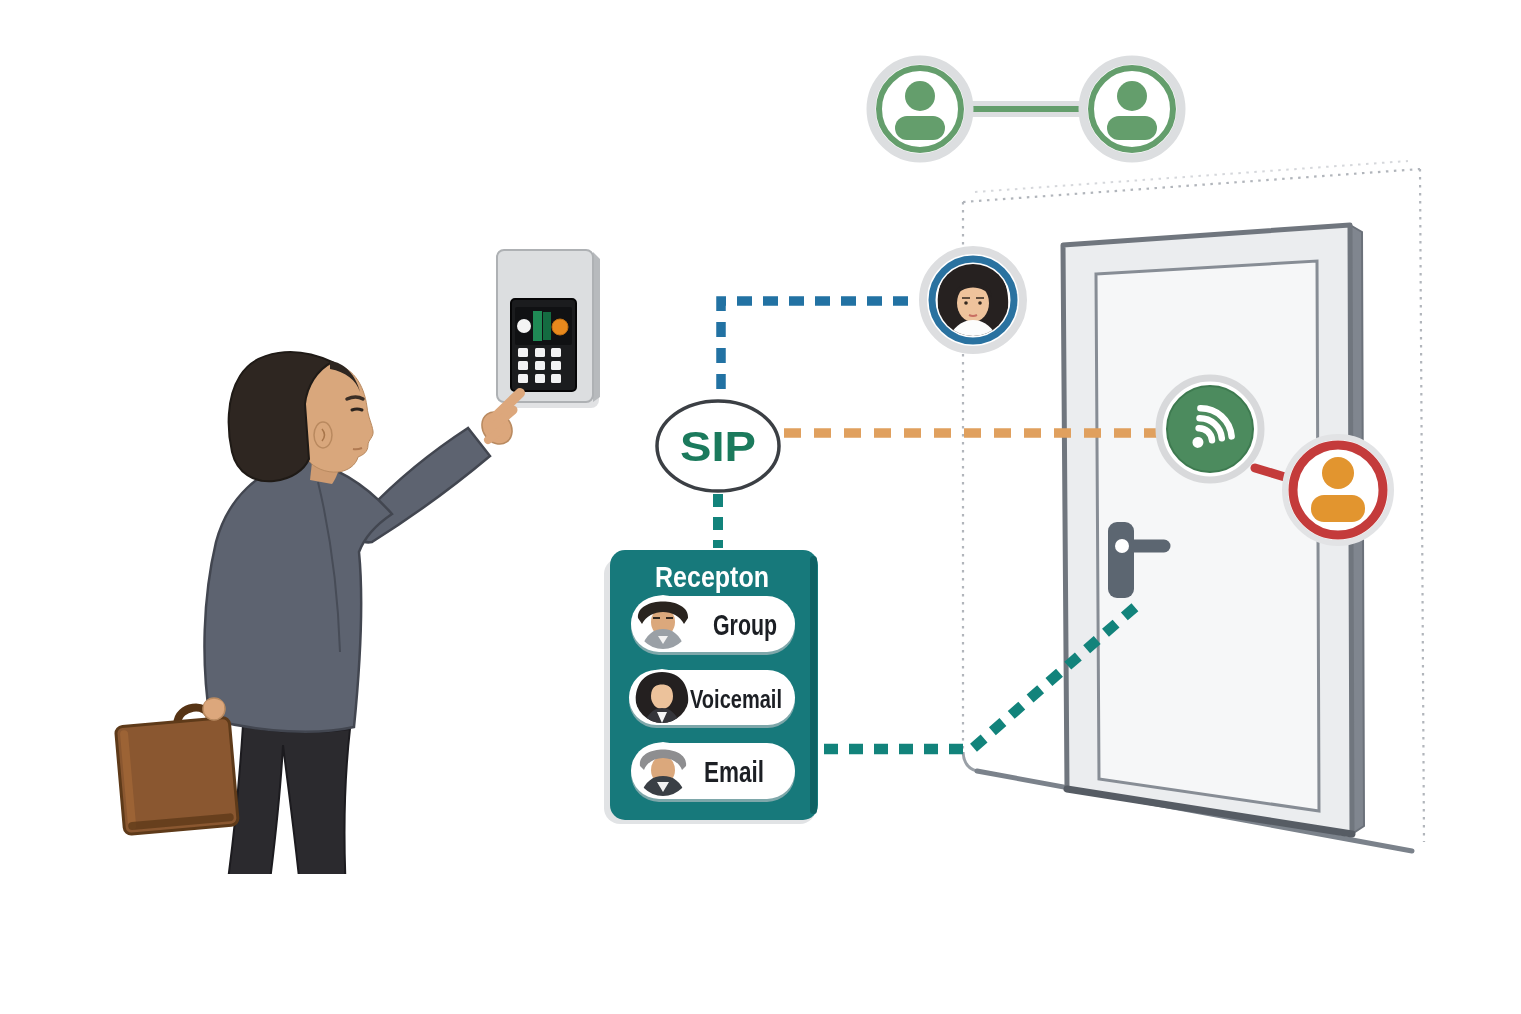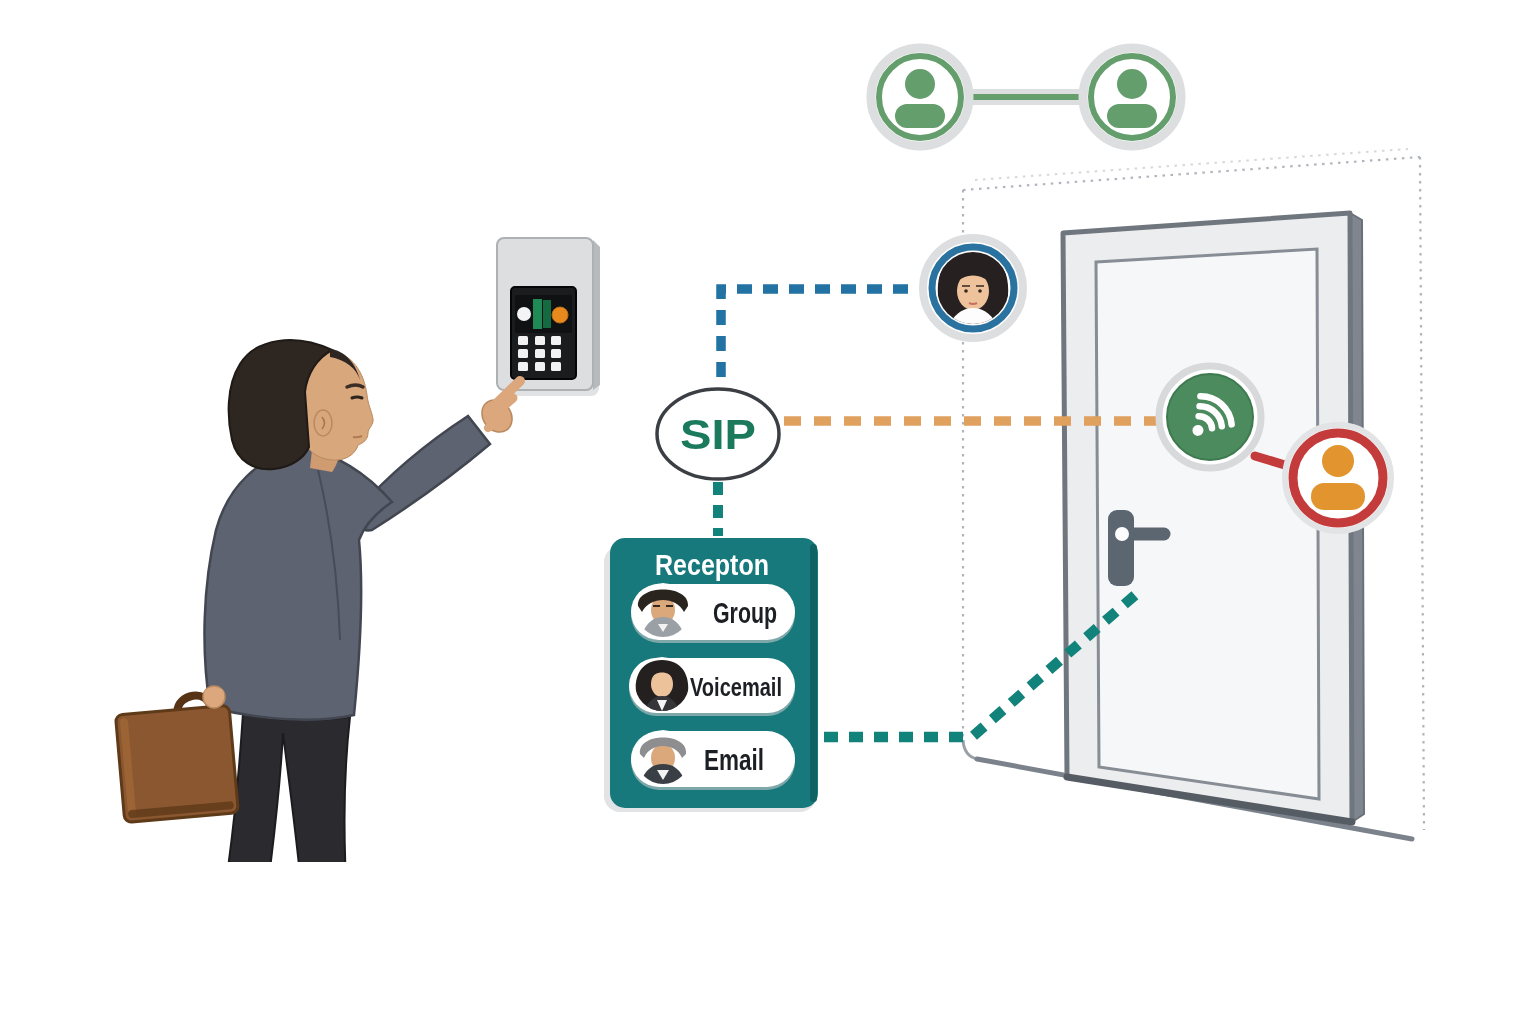--- a/index.html
+++ b/index.html
@@ -1,17 +1,17 @@
 <!DOCTYPE html>
 <html style="--teal-panel: #17797b; --teal-panel-dark: #0e5e60; --sip-text: #1b7a5c; --blue-dash: #2272a3; --orange-dash: #e0a05e; --teal-dash: #12837b; --green-user: #649e6c; --wifi-green: #4c8b5e; --red-ring: #c43b3b; --orange-person: #e2952f; --blue-ring: #2a72a0;"><head>
 <meta charset="utf-8">
 <style>
   html,body{margin:0;padding:0;background:#ffffff;}
   .stage{position:relative;width:1521px;height:862px;background:#ffffff;overflow:hidden;
-         font-family:"Liberation Sans",sans-serif;}
+         font-family:"Liberation Sans",sans-serif;margin-top:12px;}
   svg{position:absolute;inset:0;display:block;}
   .lbl{font-family:"Liberation Sans",sans-serif;font-weight:bold;}
   .teal-fill{fill:var(--teal-panel);}
   .teal-dark-fill{fill:var(--teal-panel-dark);}
   .sip-text{fill:var(--sip-text);}
   .blue-dash{stroke:var(--blue-dash);}
   .orange-dash{stroke:var(--orange-dash);}
   .teal-dash{stroke:var(--teal-dash);}
   .green-user{fill:var(--green-user);}
   .green-ring{stroke:var(--green-user);}

